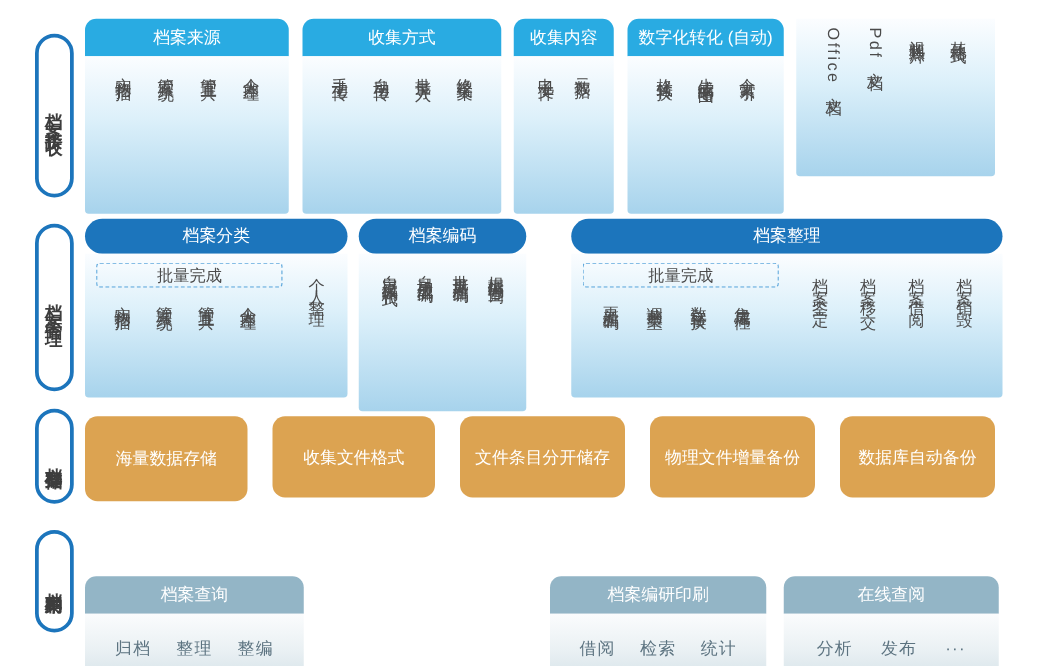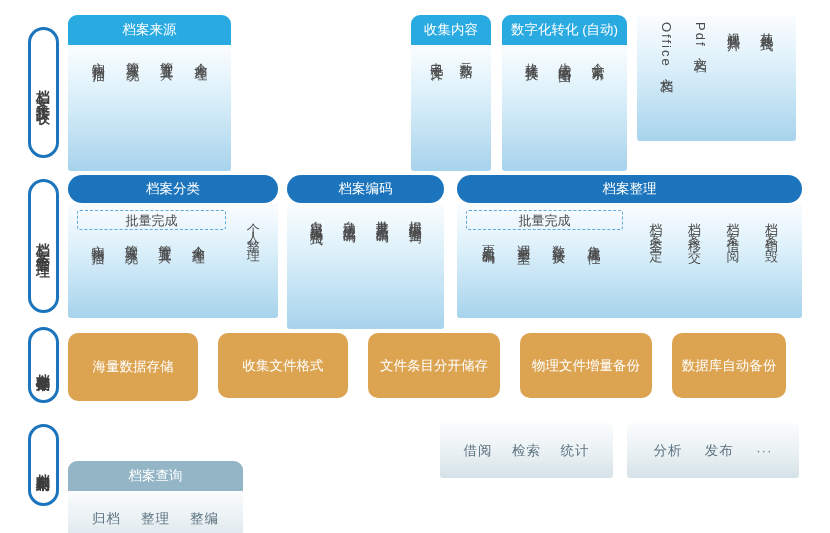--- a/index.html
+++ b/index.html
@@ -88,20 +88,29 @@
     <span class="pill-text short">档案利用</span>
   </div>
 
   <div class="box" style="left:68px;top:15px;width:163px;">
     <div class="hd hd-sky">档案来源</div>
     <div class="body-blue vcols" style="height:115px;">
         <span class="vitem">实物扫描</span>
         <span class="vitem">管理系统</span>
         <span class="vitem">管理工具</span>
         <span class="vitem">个人整理</span>
+      </div>
+  </div>
+  <div class="box" style="left:242px;top:15px;width:159px;">
+    <div class="hd hd-sky">收集方式</div>
+    <div class="body-blue vcols" style="height:115px;">
+        <span class="vitem">手动上传</span>
+        <span class="vitem">自动上传</span>
+        <span class="vitem">批量导入</span>
+        <span class="vitem">终端采集</span>
       </div>
   </div>
   <div class="box" style="left:411px;top:15px;width:80px;">
     <div class="hd hd-sky">收集内容</div>
     <div class="body-blue vcols" style="height:115px;">
         <span class="vitem">电子文件</span>
         <span class="vitem">元数据</span>
       </div>
   </div>
   <div class="box" style="left:502px;top:15px;width:125px;">
@@ -131,21 +140,21 @@
             <span class="vitem">管理系统</span>
             <span class="vitem">管理工具</span>
             <span class="vitem">个人整理</span>
           </div>
       </div>
       <div class="spreadcols">
           <span class="vitem sp">个人整理</span>
         </div>
     </div>
   </div>
-  <div class="box" style="left:287px;top:175px;width:157px;">
+  <div class="box" style="left:287px;top:175px;width:134px;">
     <div class="hd hd-deep">档案编码</div>
     <div class="body-blue vcols" style="height:115px;">
         <span class="vitem">自定义编码格式</span>
         <span class="vitem">自动生成编码</span>
         <span class="vitem">批量更新编码</span>
         <span class="vitem">根据编码查询</span>
       </div>
   </div>
   <div class="box" style="left:457px;top:175px;width:345px;">
     <div class="hd hd-deep">档案整理</div>
@@ -165,42 +174,44 @@
           <span class="vitem sp">档案借阅</span>
           <span class="vitem sp">档案销毁</span>
         </div>
     </div>
   </div>
 
   <div class="box store" style="left:68px;top:333px;width:130px;height:68px;">海量数据存储</div>
   <div class="box store" style="left:218px;top:333px;width:130px;height:65px;">收集文件格式</div>
   <div class="box store" style="left:368px;top:333px;width:132px;height:65px;font-family:Liberation Mono, monospace;">文件条目分开储存</div>
   <div class="box store" style="left:520px;top:333px;width:132px;height:65px;">物理文件增量备份</div>
-  <div class="box store" style="left:672px;top:333px;width:114px;height:65px;">数据库自动备份</div>
+  <div class="box store" style="left:672px;top:333px;width:124px;height:65px;">数据库自动备份</div>
 
   <div class="box" style="left:68px;top:423px;width:175px;">
     <div class="hd hd-steel">档案查询</div>
     <div class="body-steel" style="height:55px;">
       <div class="hitems">
           <span class="hitem">归档</span>
           <span class="hitem">整理</span>
           <span class="hitem">整编</span>
         </div>
     </div>
   </div>
   <div class="box" style="left:440px;top:423px;width:173px;">
+    <div class="hd hd-steel">档案编研印刷</div>
     <div class="body-steel" style="height:55px;">
       <div class="hitems">
           <span class="hitem">借阅</span>
           <span class="hitem">检索</span>
           <span class="hitem">统计</span>
         </div>
     </div>
   </div>
   <div class="box" style="left:627px;top:423px;width:172px;">
+    <div class="hd hd-steel">在线查阅</div>
     <div class="body-steel" style="height:55px;">
       <div class="hitems">
           <span class="hitem">分析</span>
           <span class="hitem">发布</span>
           <span class="hitem">···</span>
         </div>
     </div>
   </div>
 
 </div>

